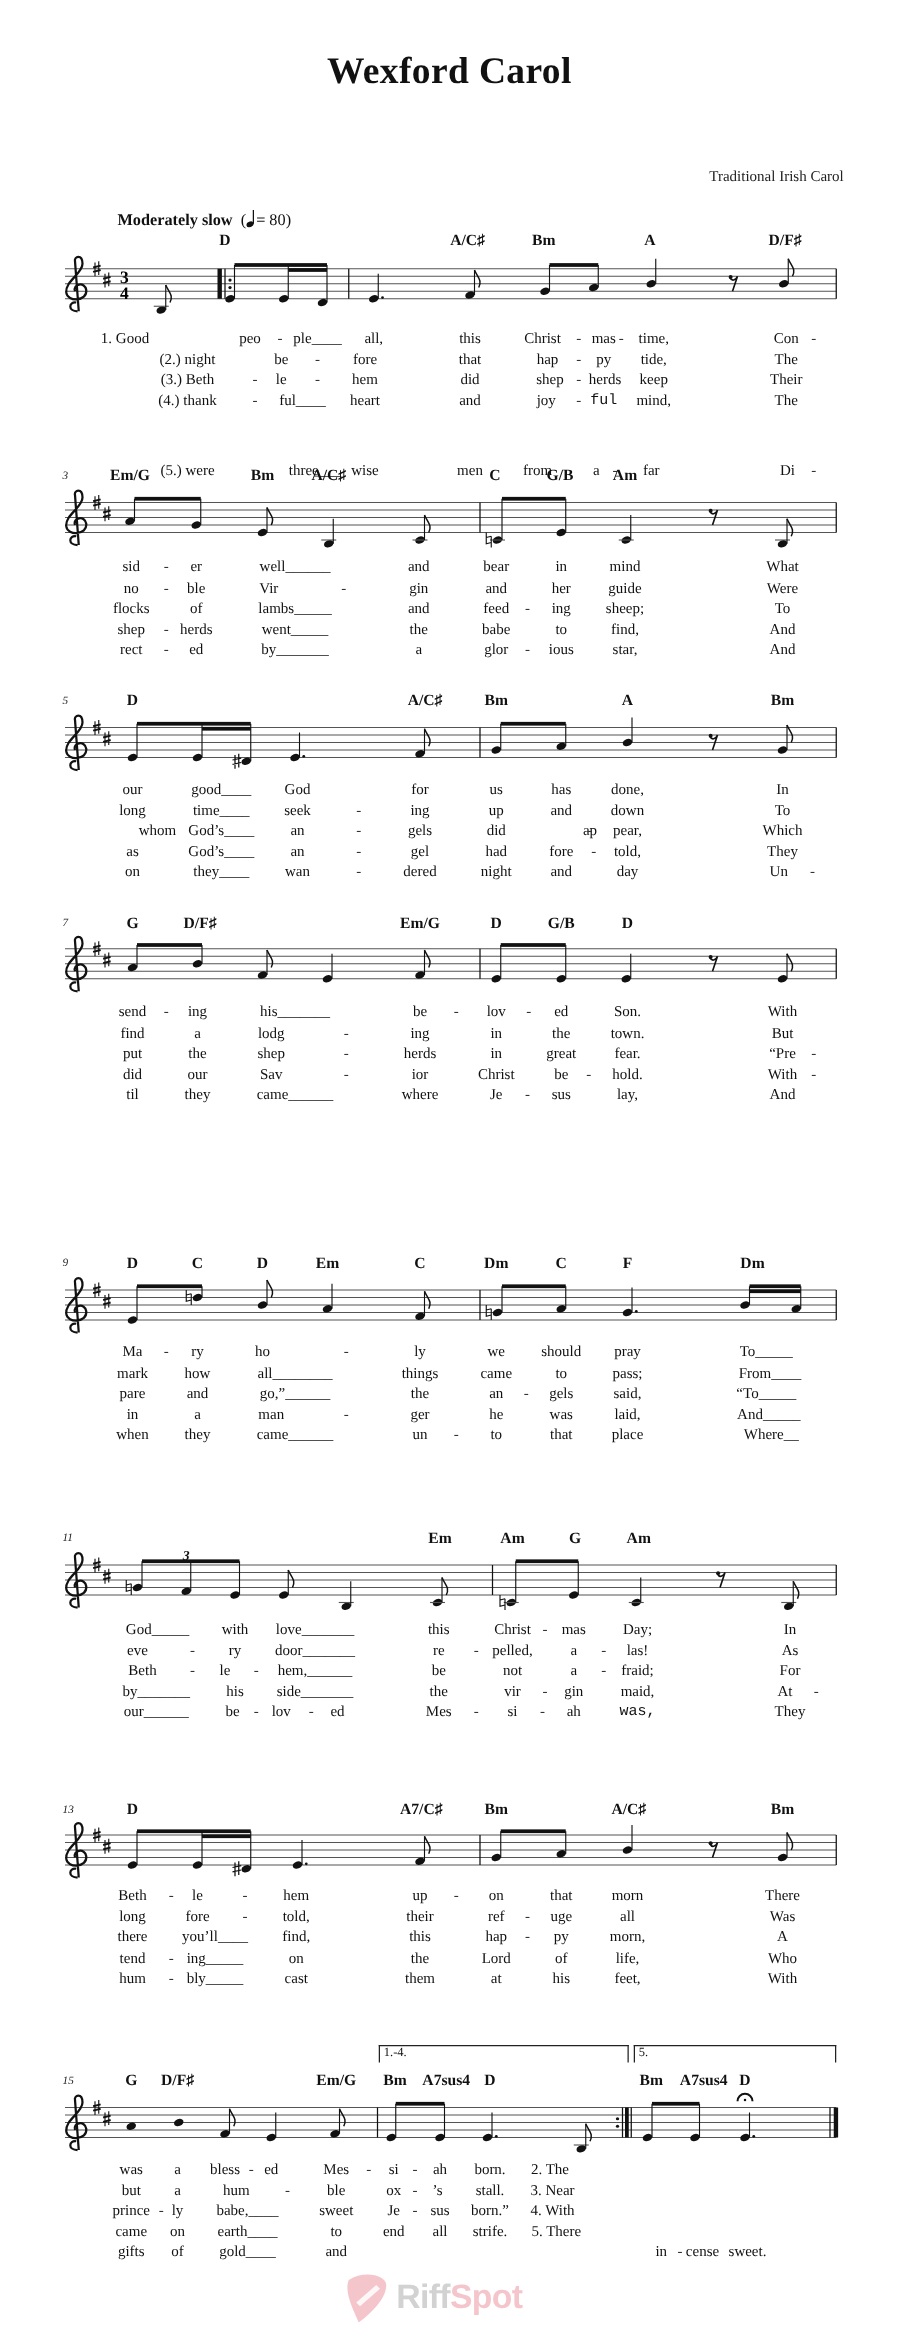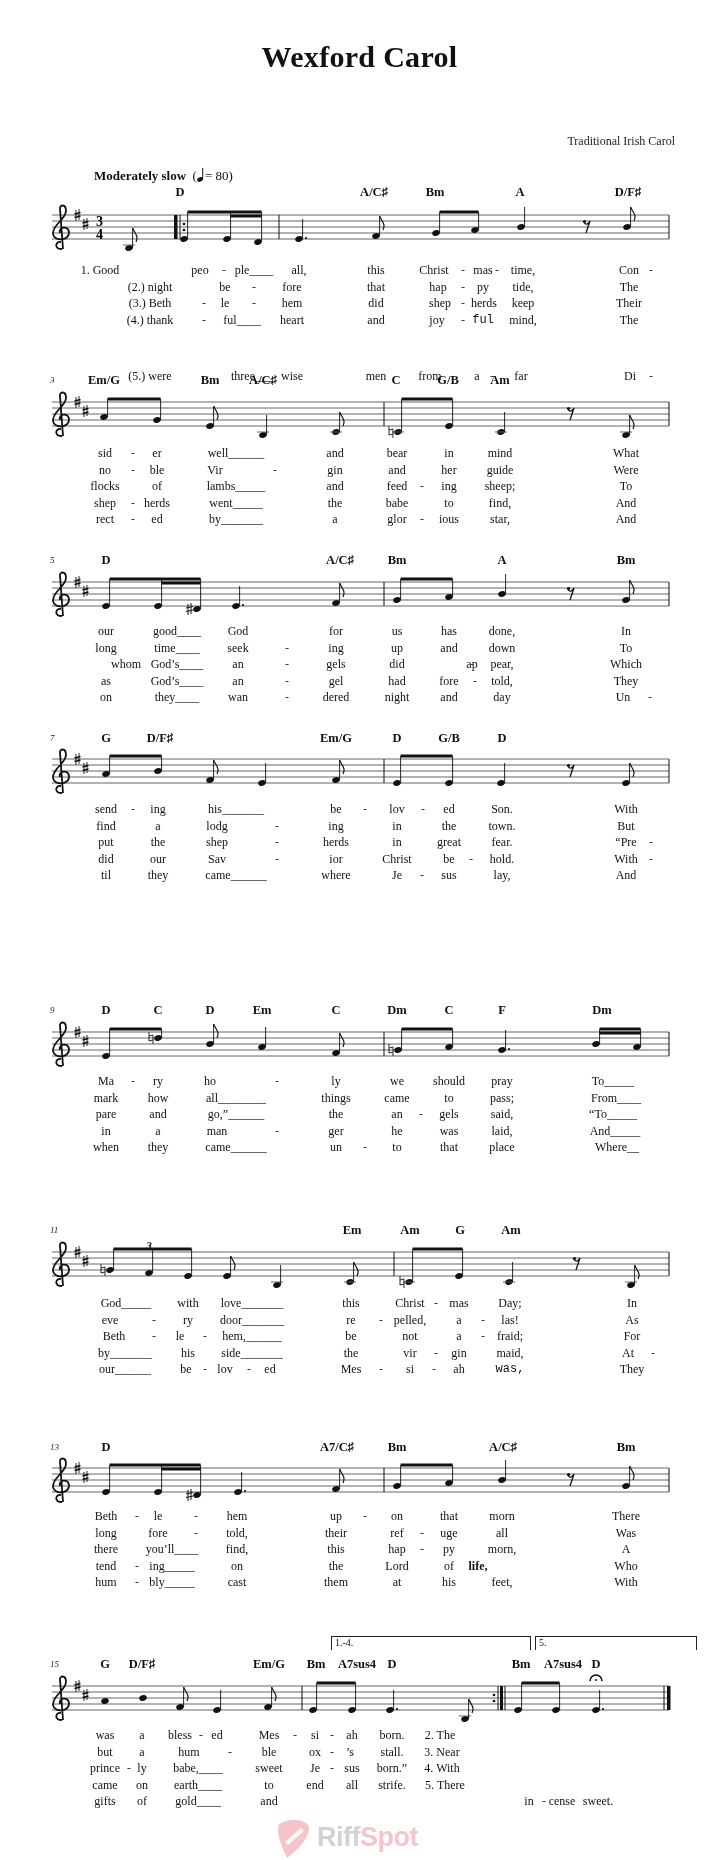--- a/index.html
+++ b/index.html
@@ -10,21 +10,21 @@
   .composer { position: absolute; right: 44px; top: 134px; font-size: 12px; color: #222; }
   .tempo { position: absolute; left: 94px; top: 168px; font-size: 13px; font-weight: bold; }
   .tempo .mm { font-weight: normal; }
   .system { position: absolute; left: 0; width: 719px; }
   .system svg { position: absolute; left: 0; top: 0; overflow: visible; }
   .mnum { position: absolute; left: 50px; font-size: 9px; font-style: italic; color: #222; }
   .chord { position: absolute; font-size: 12.5px; font-weight: bold; white-space: nowrap; transform: translateX(-50%); }
   .lyr-row { position: absolute; left: 0; width: 602px; height: 16px; }
   .syl { position: absolute; font-size: 12px; white-space: nowrap; transform: translateX(-50%); }
   .hy { position: absolute; font-size: 12px; transform: translateX(-50%); color: #333; }
-  .volta { position: absolute; border-left: 1px solid #222; border-top: 1px solid #222; border-right: 1px solid #222; height: 14px; font-size: 10px; padding-left: 3px; box-sizing: border-box; margin-left: 28px; }
+  .volta { position: absolute; border-left: 1px solid #222; border-top: 1px solid #222; border-right: 1px solid #222; height: 14px; font-size: 10px; padding-left: 3px; box-sizing: border-box; }
   .watermark { position: absolute; left: 275px; top: 1822px; width: 180px; height: 36px; }
   .watermark .wm-text { position: absolute; left: 42px; top: 0px; font-family: "Liberation Sans", "DejaVu Sans", sans-serif;
           font-weight: bold; font-size: 27px; color: #d2d2d2; letter-spacing: -0.5px; }
   .watermark .wm-text .spot { color: #f4c6cc; }
 </style>
 </head>
 <body>
 
 <div class="title">Wexford Carol</div>
 <div class="composer">Traditional Irish Carol</div>
@@ -1000,21 +1000,21 @@
         <span class="syl" style="left: 626px;">A</span>
       </div>
       <div class="lyr-row" style="top: 133.5px;">
         <span class="syl" style="left: 106px;">tend</span>
         <span class="hy" style="left: 137px;">-</span>
         <span class="syl" style="left: 172px;">ing_____</span>
         <span class="syl" style="left: 237px;">on</span>
         <span class="syl" style="left: 336px;">the</span>
         <span class="syl" style="left: 397px;">Lord</span>
         <span class="syl" style="left: 449px;">of</span>
-        <span class="syl" style="left: 478px; font-weight: bold;">life,</span>
+        <span class="syl" style="left: 502px;">life,</span>
         <span class="syl" style="left: 626px;">Who</span>
       </div>
       <div class="lyr-row" style="top: 150px;">
         <span class="syl" style="left: 106px;">hum</span>
         <span class="hy" style="left: 137px;">-</span>
         <span class="syl" style="left: 172px;">bly_____</span>
         <span class="syl" style="left: 237px;">cast</span>
         <span class="syl" style="left: 336px;">them</span>
         <span class="syl" style="left: 397px;">at</span>
         <span class="syl" style="left: 449px;">his</span>

